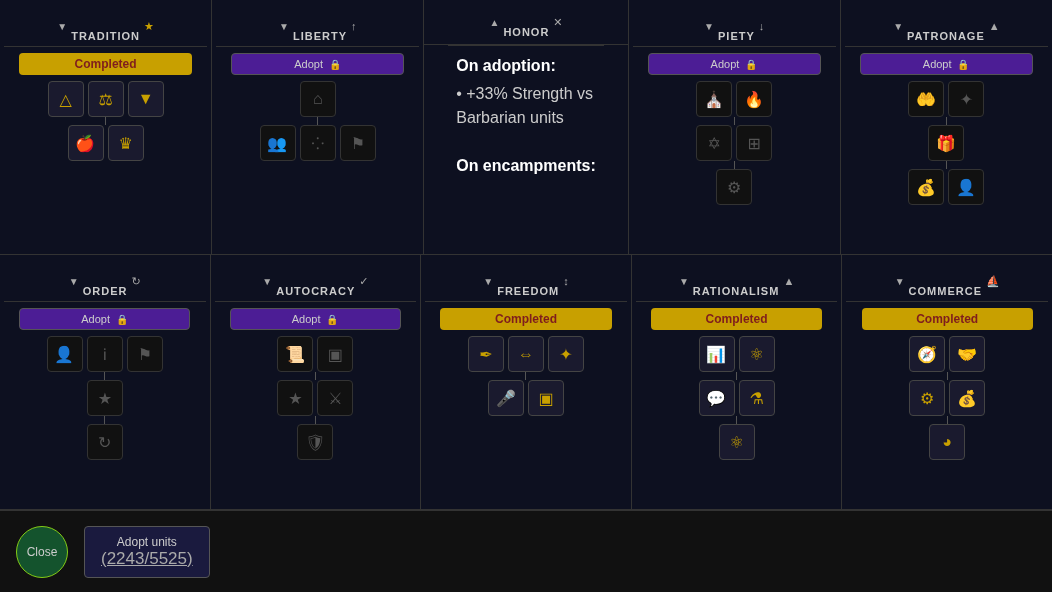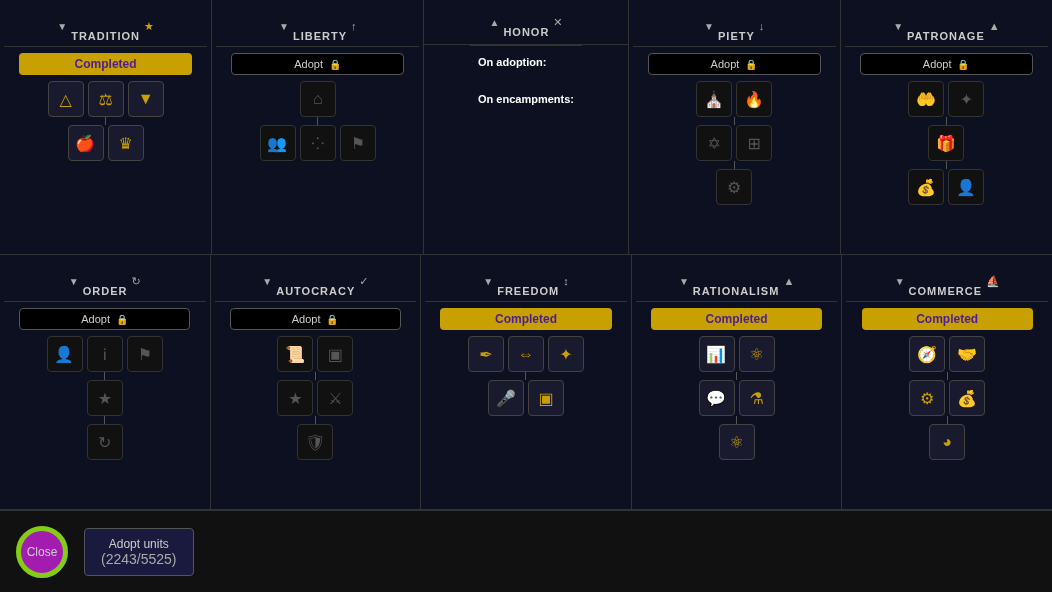--- a/index.html
+++ b/index.html
@@ -55,40 +55,40 @@
       letter-spacing: 1px;
       text-transform: uppercase;
       margin-top: 20px;
     }
     .panel-arrow {
       color: #aaa;
       font-size: 10px;
     }
 
     .adopt-btn {
-      background: #000000;
+      background: #4c1d95;
       border: 1px solid #555;
       border-radius: 4px;
       color: #ccc;
       font-size: 11px;
       padding: 4px 16px;
       display: flex;
       align-items: center;
       gap: 6px;
       margin-bottom: 6px;
       width: 85%;
       justify-content: center;
     }
     .adopt-btn .lock { font-size: 10px; color: #888; }
 
     .completed-btn {
       background: #c8a000;
       border: none;
       border-radius: 4px;
-      color: #4c1d95;
+      color: #7f1d1d;
       font-size: 12px;
       font-weight: bold;
       padding: 4px 16px;
       margin-bottom: 6px;
       width: 85%;
       text-align: center;
     }
     .policy-icon {
       width: 36px;
       height: 36px;
@@ -105,21 +105,21 @@
       background: #111;
       border-color: #333;
       color: #555;
     }
 
     
     .tooltip-panel {
       background: #0d1020;
       border: 1px solid #444;
       padding: 8px;
-      font-size: 11px;
+      font-size: 16px;
       color: #ccc;
       line-height: 1.5;
     }
     .tooltip-panel .section-title {
       color: #fff;
       font-weight: bold;
       margin-bottom: 4px;
     }
     .tooltip-panel .bullet { color: #ccc; }
 
@@ -132,22 +132,22 @@
       height: 82px;
       background: #111;
       border-top: 1px solid #333;
       display: flex;
       align-items: center;
       padding: 0 16px;
       gap: 16px;
     }
 
     .close-btn {
-      background: #a21caf;
-      border: 5px solid #84cc16;
+      background: #14532d;
+      border: 1px solid #84cc16;
       border-radius: 50%;
       width: 52px;
       height: 52px;
       color: #ccc;
       font-size: 12px;
       display: flex;
       align-items: center;
       justify-content: center;
       cursor: pointer;
       flex-shrink: 0;
@@ -173,22 +173,23 @@
       border: 1px solid #555;
       border-radius: 4px;
       color: #ccc;
       font-size: 12px;
       padding: 8px 16px;
       text-align: center;
       cursor: pointer;
       flex-shrink: 0;
     }
     .adopt-policy-btn .cost {
-      font-size: 14px;
+      font-size: 17px;
       color: #aaa;
+      text-decoration: underline;
     }
 
     
     .tree-container {
       display: flex;
       flex-direction: column;
       align-items: center;
       width: 100%;
       gap: 0px;
     }
@@ -256,20 +257,21 @@
     </div>
 
     <div class="policy-panel" style="padding:0;">
       <div class="panel-header" style="padding:6px 4px;margin-bottom:0;">
         <span class="panel-arrow">▲</span>
         <span class="panel-title">HONOR</span>
         <span style="color:#aaa;font-size:11px;">✕</span>
       </div>
       <div class="tooltip-panel" style="flex:1;border:none;border-top:1px solid #333;">
         <div class="section-title">On adoption:</div>
+        <div class="bullet">• +33% Strength vs<br>Barbarian units</div>
         <br>
         <div class="section-title">On encampments:</div>
       </div>
     </div>
 
     <div class="policy-panel">
       <div class="panel-header">
         <span class="panel-arrow">▼</span>
         <span class="panel-title">PIETY</span>
         <span style="color:#aaa;font-size:11px;">↓</span>

